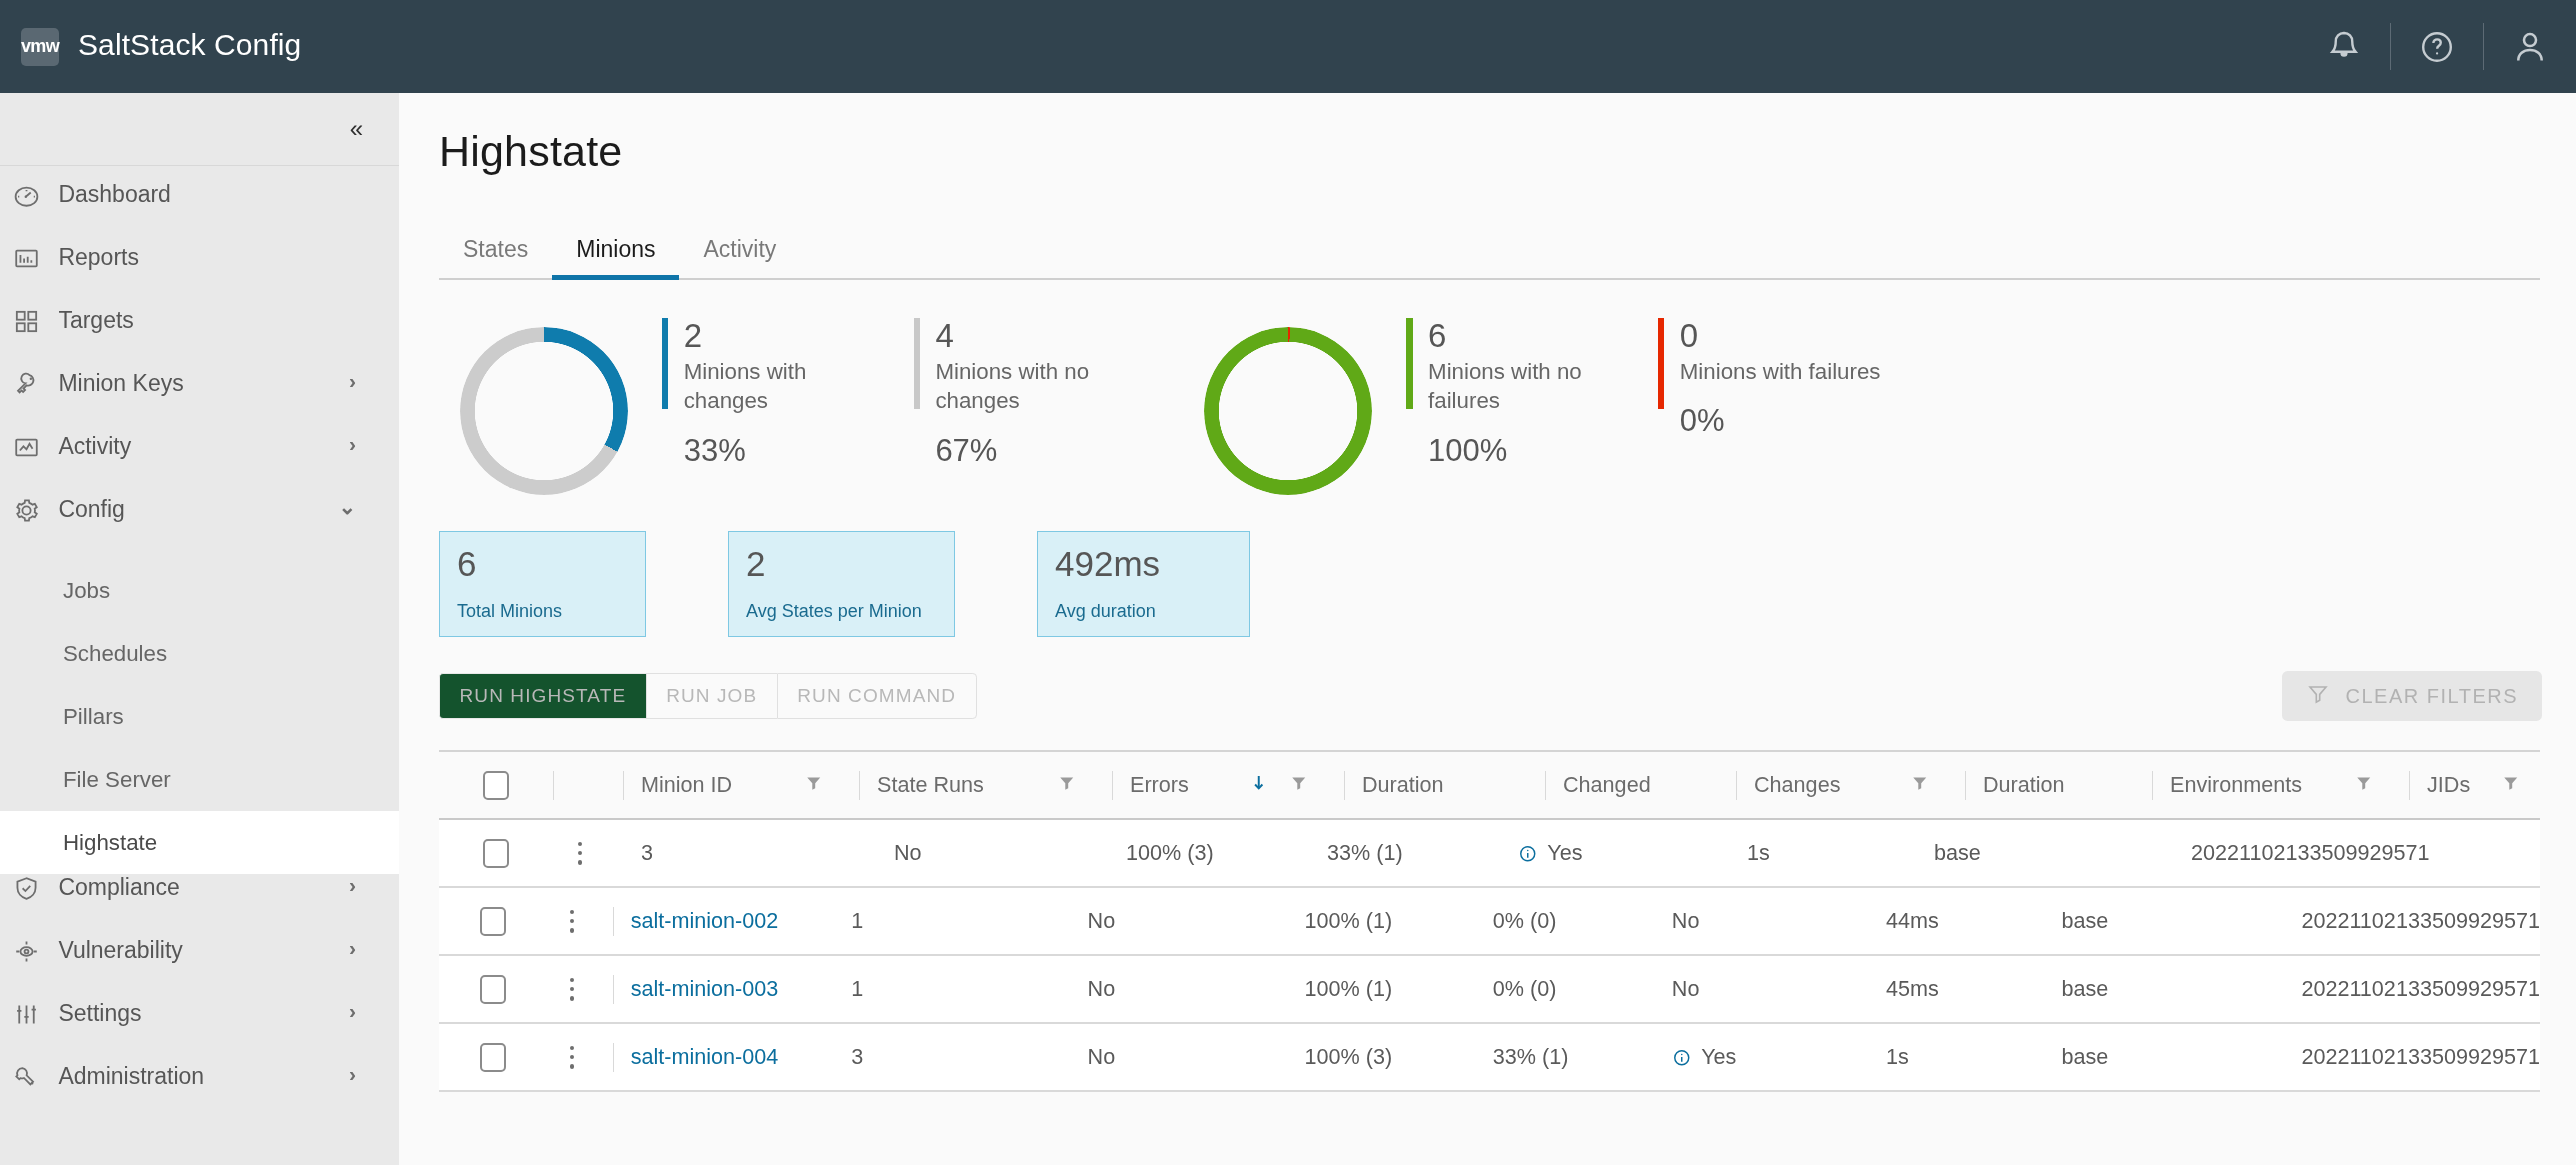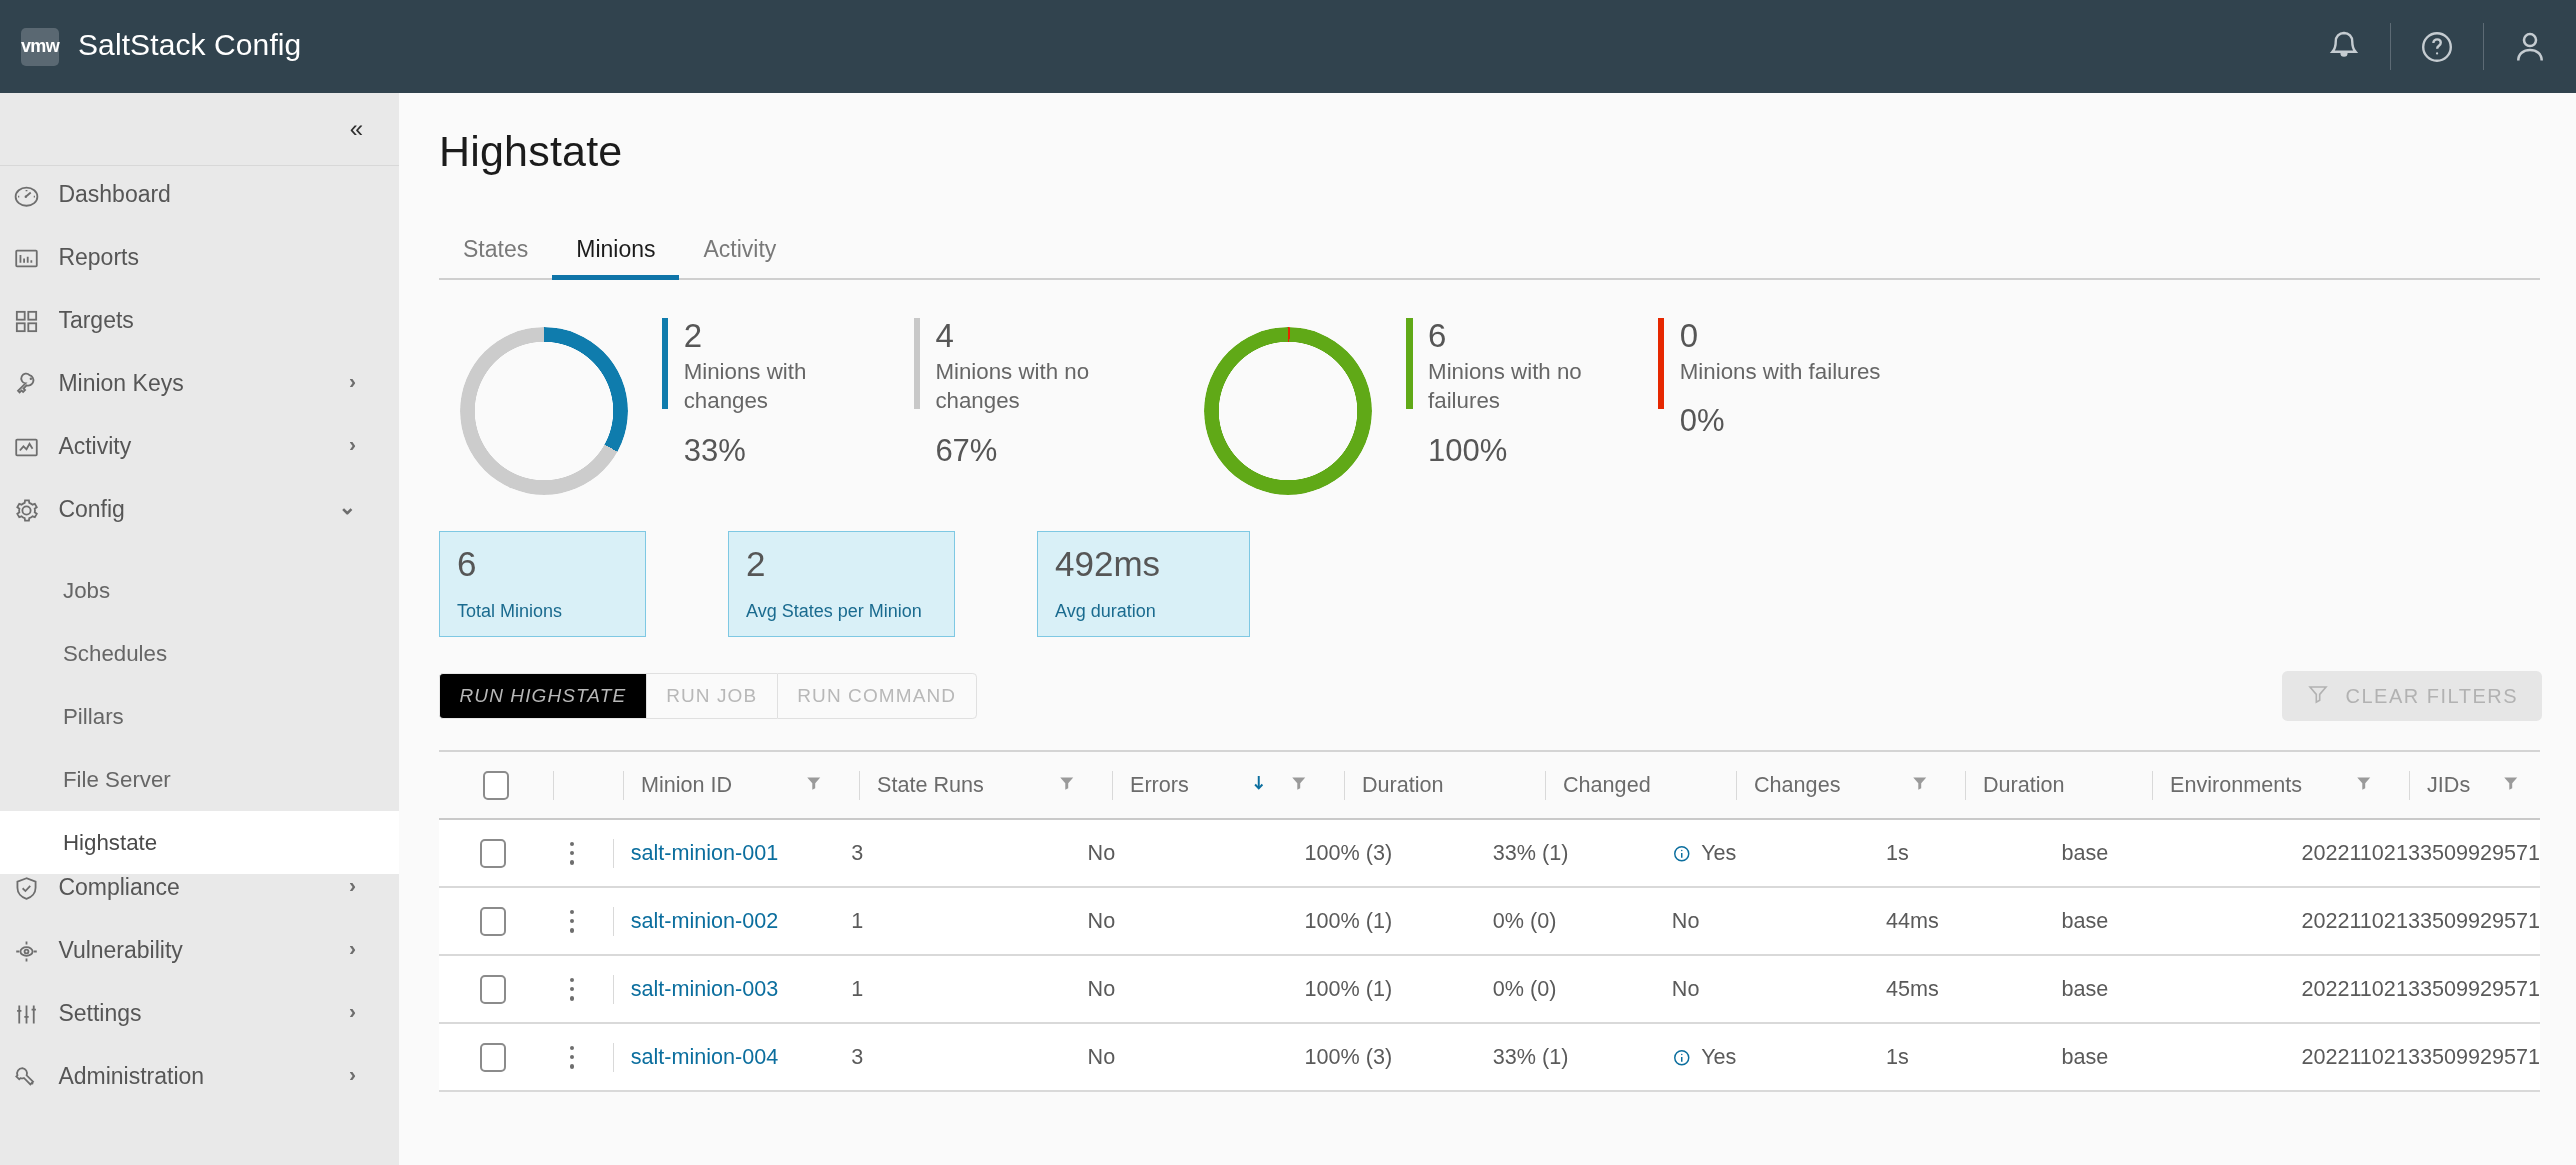--- a/index.html
+++ b/index.html
@@ -130,21 +130,21 @@
   .actions-row {
     display: flex; align-items: center; margin-top: 36px; height: 46px;
   }
   .btn-group { display: flex; }
   .btn {
     height: 46px; padding: 0 19.5px; display: flex; align-items: center;
     justify-content: center; font-size: 19px; letter-spacing: 1.1px;
     color: #b8b8b8; background: #fafafa; border: 1.4px solid #e0e0e0;
     border-right-width: 0; cursor: pointer; white-space: nowrap;
   }
-  .btn:first-child { border-radius: 4.2px 0 0 4.2px; background: #000000; border-color: #e8e8e8; font-style: italic; }
+  .btn:first-child { border-radius: 4.2px 0 0 4.2px; background: #14532d; border-color: #e8e8e8; }
   .btn:last-child { border-right-width: 1.4px; border-radius: 0 4.2px 4.2px 0; }
   .clear-filters {
     margin-left: auto; height: 50px; padding: 0 24px; display: flex;
     align-items: center; background: #e6e6e6; border-radius: 5.6px;
     font-size: 20px; letter-spacing: 1.5px; color: #b2b2b2; cursor: pointer;
   }
   .clear-filters svg { stroke: #b2b2b2; fill: none; stroke-width: 1.6; margin-right: 15.4px; }
 
   
   .table { margin-top: 31px; width: 2101px; border-top: 2.1px solid #d4d4d4; }
@@ -520,23 +520,20 @@
       <div class="cell c-check">
           <span class="checkbox"></span>
         </div>
       <div class="cell c-kebab">
           <span class="kebab">
             <i></i>
             <i></i>
             <i></i>
           </span>
         </div>
-      <div class="cell c-minion divider">
-          <span class="link">salt-minion-001</span>
-        </div>
       <div class="cell c-runs">3</div>
       <div class="cell c-errors">No</div>
       <div class="cell c-succ">100% (3)</div>
       <div class="cell c-chg">33% (1)</div>
       <div class="cell c-changes">
         <span class="info-icon">
             <svg width="19.5" height="19.5" viewBox="0 0 24 24">
               <circle cx="12" cy="12" r="8.6"></circle>
               <path d="M12 11v6"></path>
               <circle cx="12" cy="7.9" r="0.9" fill="#0b6e9e" stroke="none"></circle>

